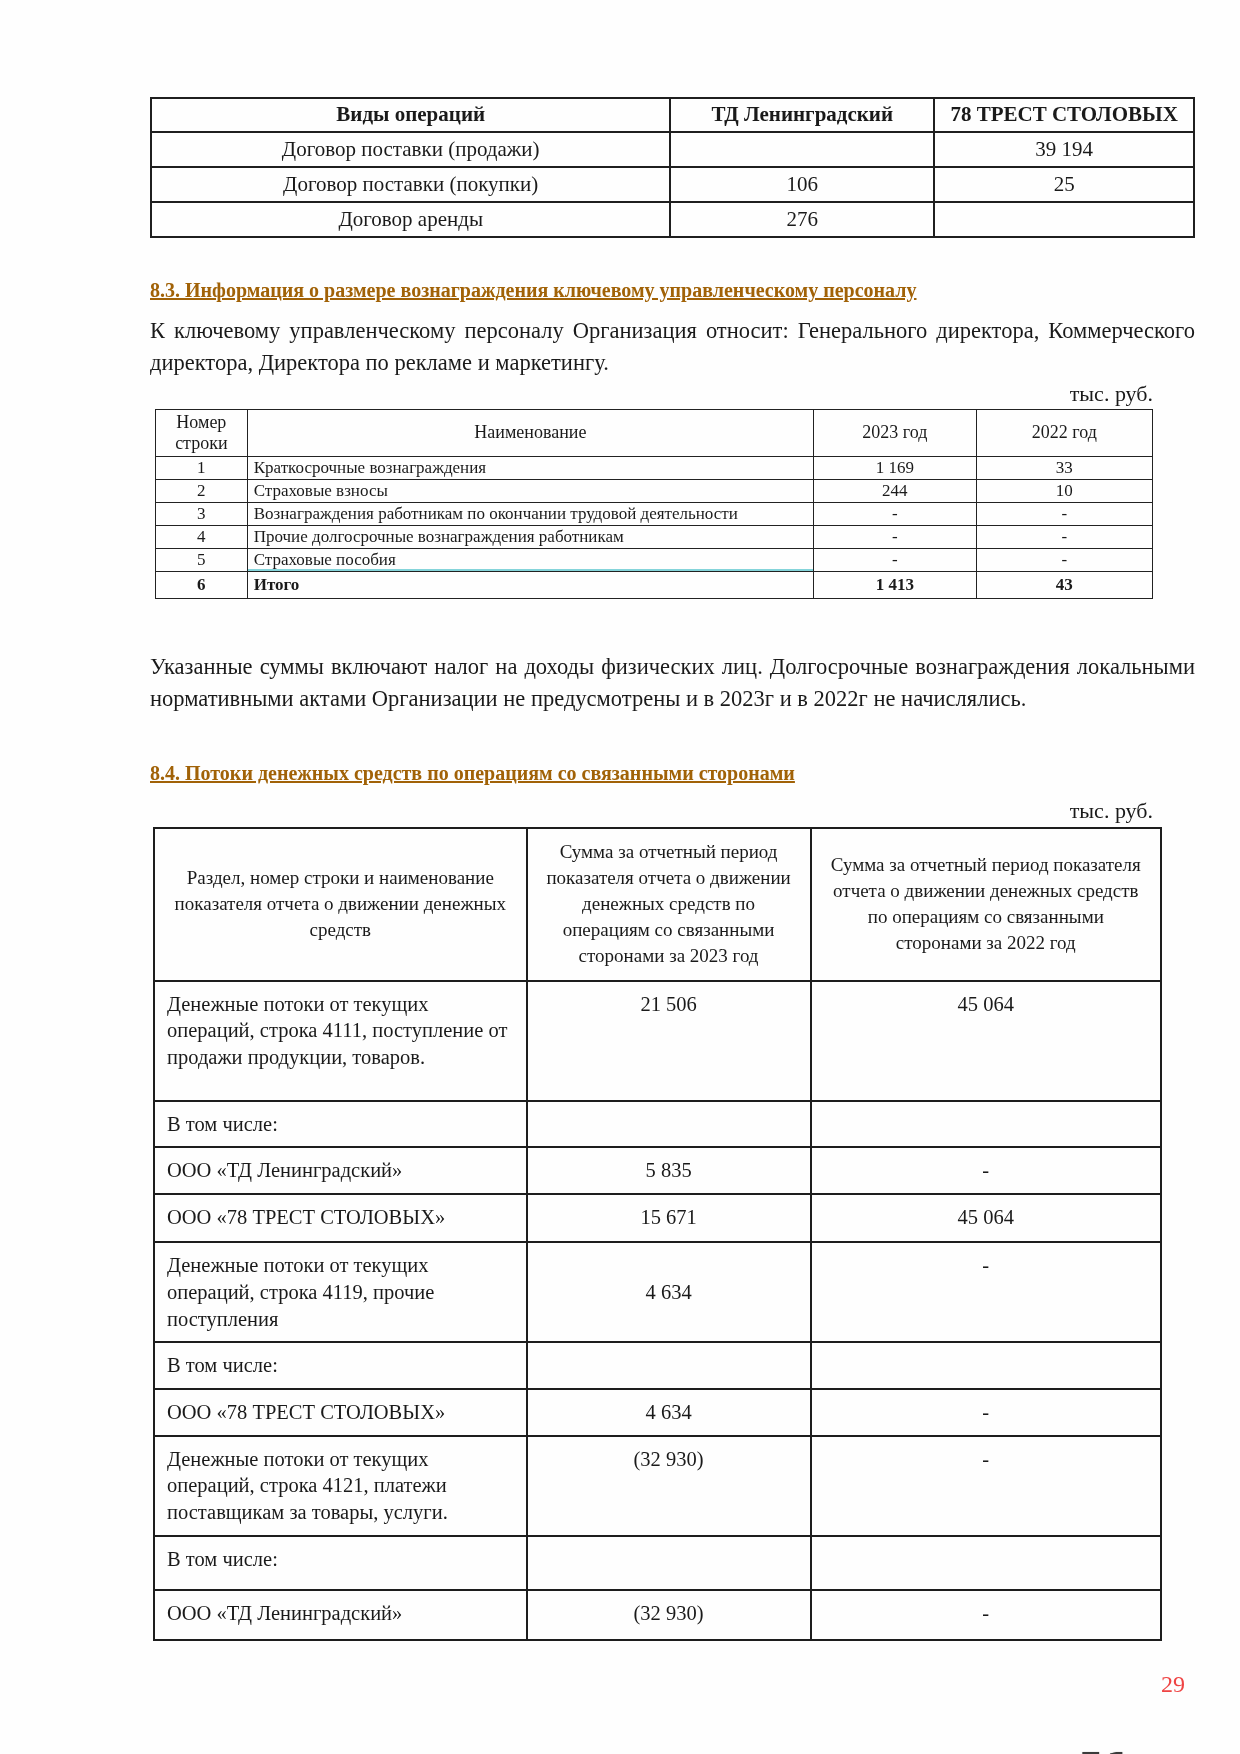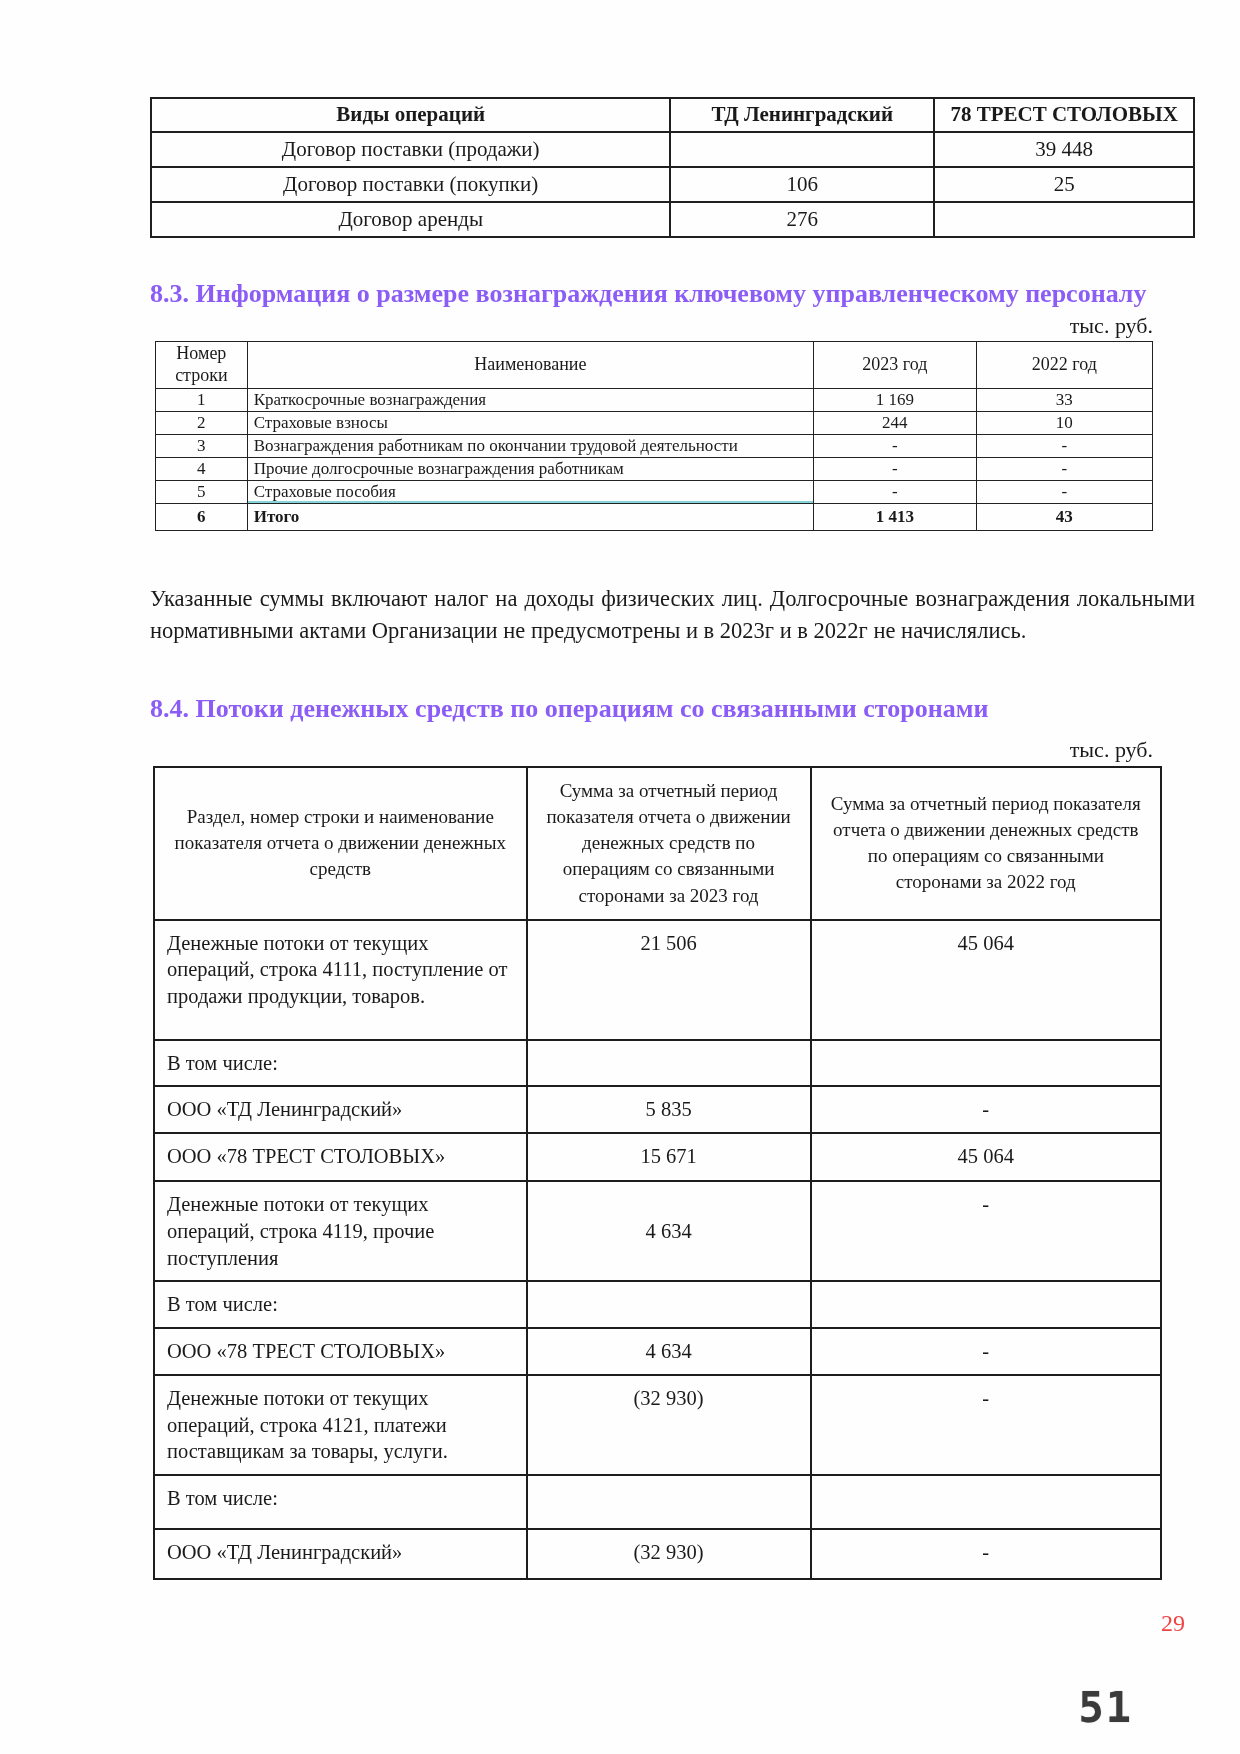--- a/index.html
+++ b/index.html
@@ -23,22 +23,23 @@
   .t1{width:1045px;}
   .t1 td,.t1 th{border:2px solid #1f1f1f; font-size:21px; line-height:1.2;}
   .t1 th{font-weight:bold; height:30px; padding:1px 8px;}
   .t1 td{height:31px; padding:1px 8px;}
   .t1 .left{text-align:center;}
   .t1 .ctr{text-align:center;}
 
   
   .heading{
     margin:40px 0 0 0;
-    font-size:26px; font-weight:bold; line-height:1.25;
-    color:#8b5cf6;
+    font-size:20px; font-weight:bold; line-height:1.25;
+    color:#a16207;
+    text-decoration:underline;
   }
   .para{
     margin:12px 0 0 0;
     font-size:22.5px; line-height:1.42;
     text-align:justify;
   }
   .units{
     margin:2px 42px 2px 0;
     font-size:22px; text-align:right; line-height:1.2;
   }
@@ -103,36 +104,37 @@
       </colgroup>
     <tbody>
         <tr>
       <th class="left">Виды операций</th>
       <th class="ctr">ТД Ленинградский</th>
       <th class="ctr">78 ТРЕСТ СТОЛОВЫХ</th>
     </tr>
     <tr>
       <td class="left">Договор поставки (продажи)</td>
       <td class="ctr"></td>
-      <td class="ctr">39 448</td>
+      <td class="ctr">39 194</td>
     </tr>
     <tr>
       <td class="left">Договор поставки (покупки)</td>
       <td class="ctr">106</td>
       <td class="ctr">25</td>
     </tr>
     <tr>
       <td class="left">Договор аренды</td>
       <td class="ctr">276</td>
       <td class="ctr"></td>
     </tr>
   </tbody>
     </table>
 
   <div class="heading">8.3. Информация о размере вознаграждения ключевому управленческому персоналу</div>
+  <div class="para">К ключевому управленческому    персоналу Организация относит: Генерального директора, Коммерческого директора, Директора по рекламе и маркетингу.</div>
   <div class="units">тыс. руб.</div>
 
   <table class="t2">
     <colgroup>
         <col style="width:9.2%">
         <col style="width:56.8%">
         <col style="width:16.3%">
         <col style="width:17.7%">
       </colgroup>
     <tbody>

